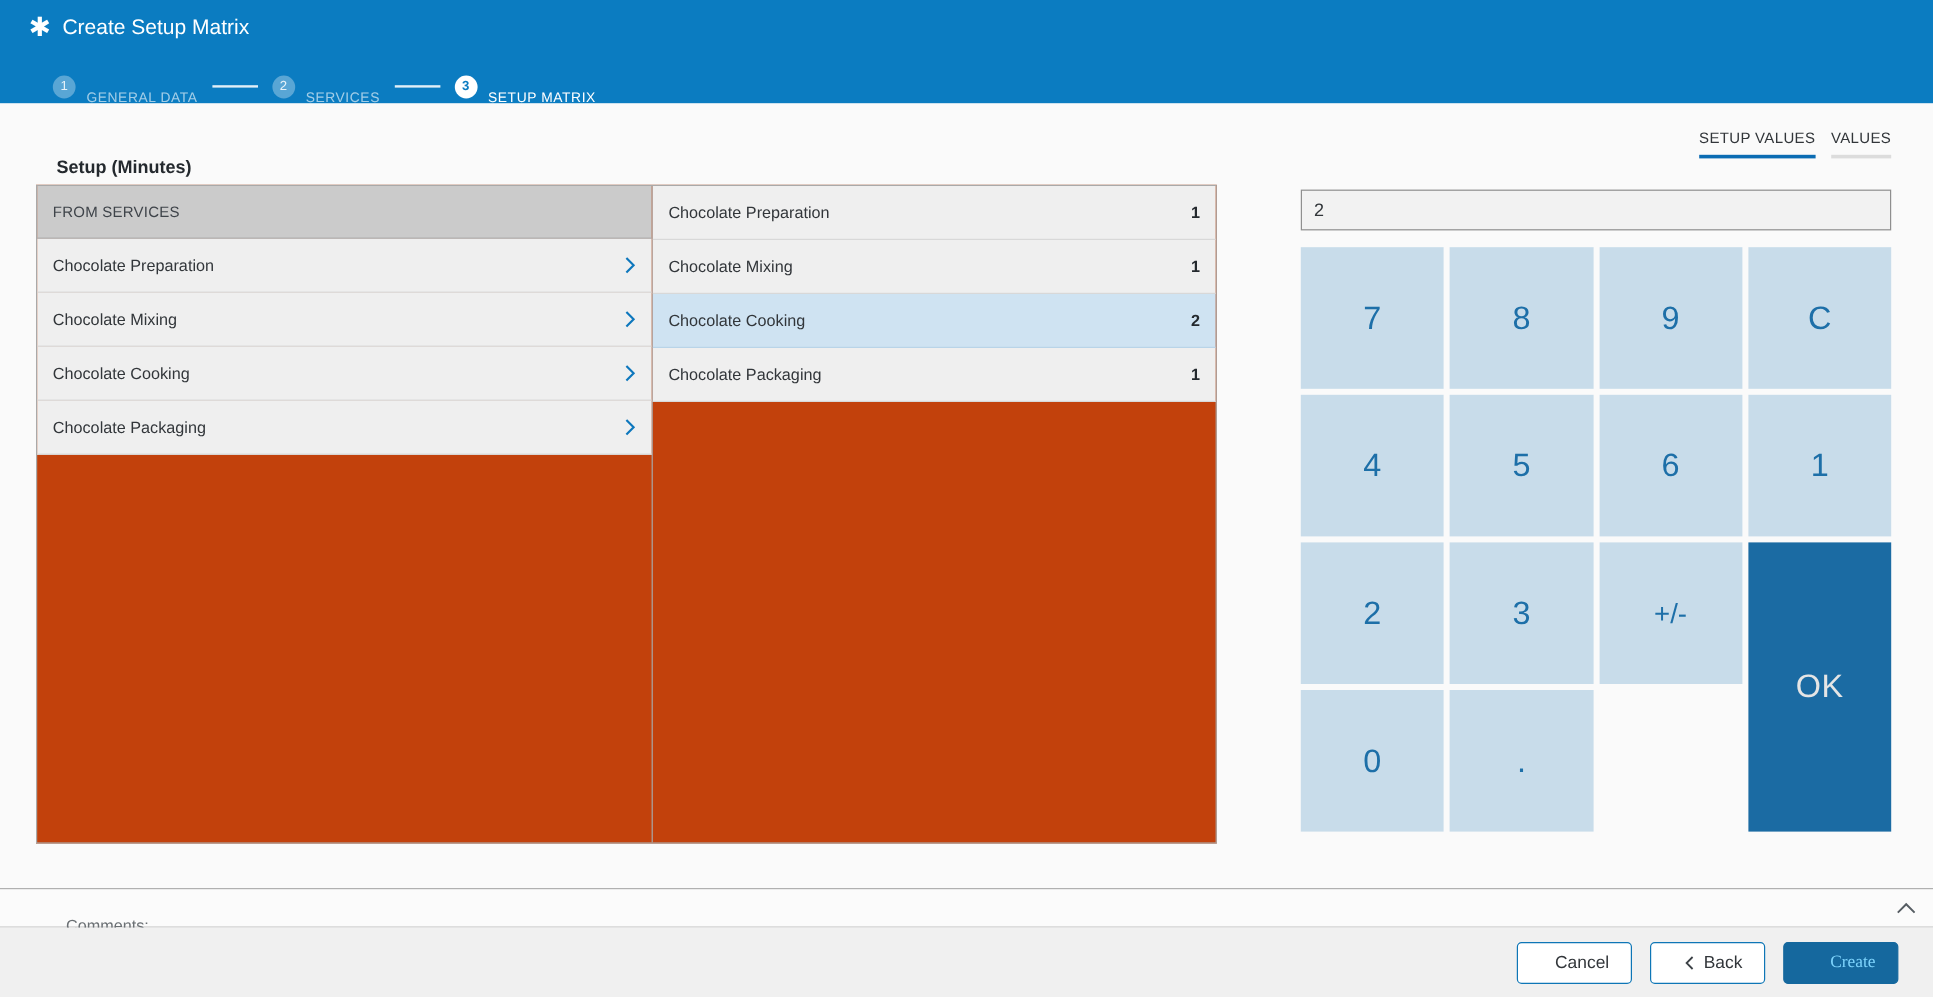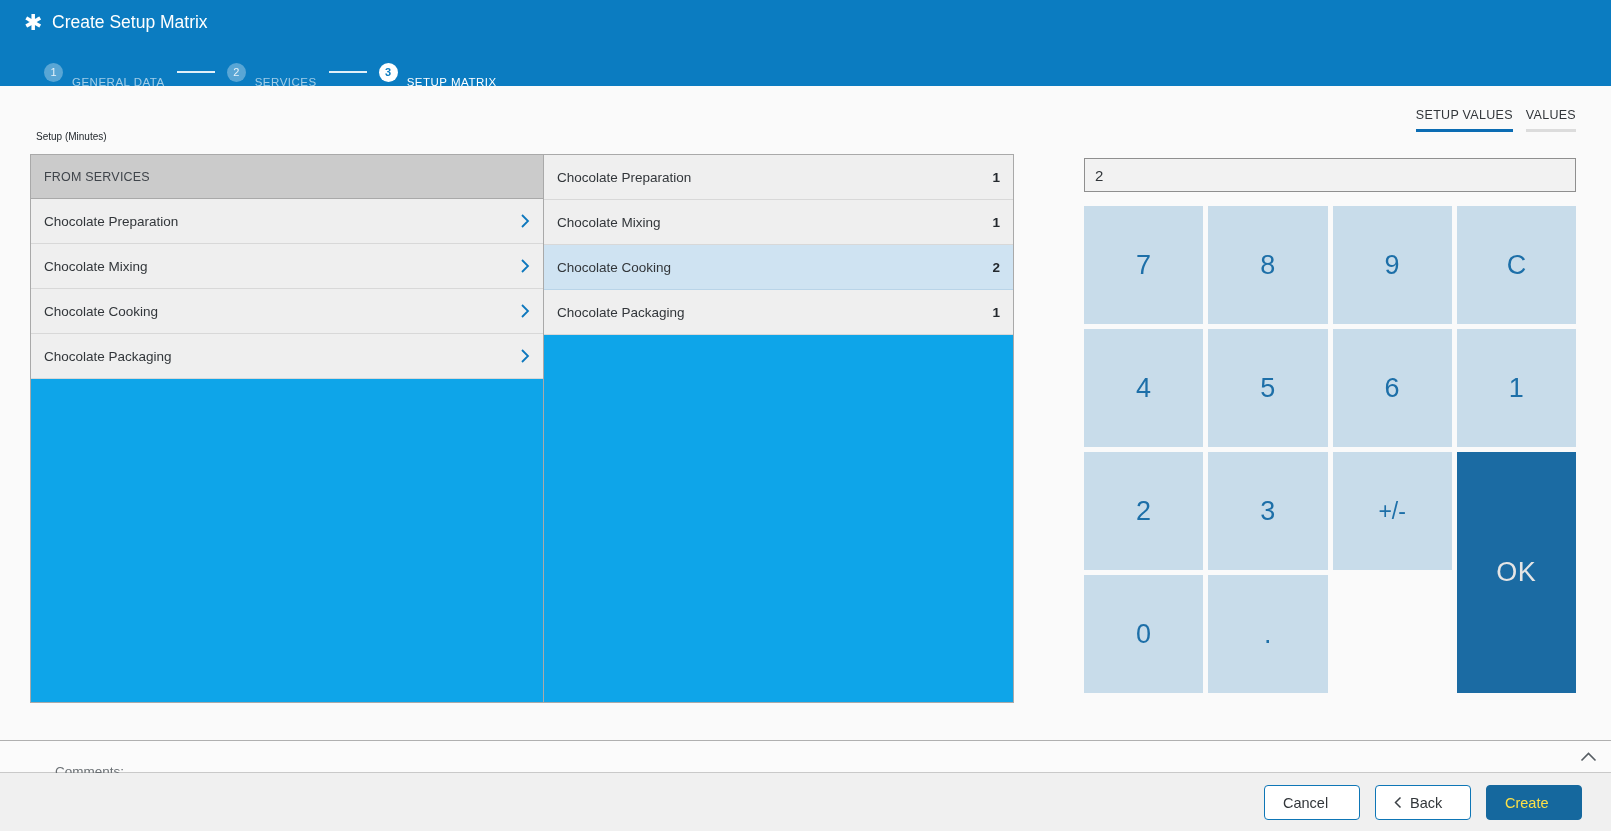--- a/index.html
+++ b/index.html
@@ -21,23 +21,23 @@
   .step.active .step-label { color:#fff;text-align:center; }
   .step-connector { width:38px; height:2px; background:rgba(255,255,255,.88); margin:0 12px; }
 
   
   .tabs { position:absolute; top:108px; right:35px; display:flex; gap:13px; }
   .tab { font-size:12.5px; color:#32363a; letter-spacing:.3px; padding-bottom:7px;
          border-bottom:3px solid #dcdcdc; cursor:pointer;text-align:center; }
   .tab.active { border-bottom-color:#0b6cb3; }
 
   
-  .section-label { position:absolute; left:36px; top:131px; font-size:10px; color:#24292e; }
+  .section-label { position:absolute; left:47px; top:131px; font-size:15px; color:#24292e;font-weight:bold; }
   .matrix { position:absolute; left:30px; top:154px; width:984px; height:549px;
-            border:1px solid #a9a9a9; background:#0ea5e9; display:flex; }
+            border:1px solid #a9a9a9; background:#c2410c; display:flex; }
   .col { display:flex; flex-direction:column; }
   .col-from { width:513px; border-right:1px solid #a9a9a9; }
   .col-to { flex:1; }
   .col-header { height:44px; flex:0 0 auto; background:#cbcbcb; border-bottom:1px solid #a9a9a9;
                 display:flex; align-items:center; padding:0 13px; font-size:12.5px; color:#3f444a;
                 letter-spacing:.2px; }
   .svc-row { height:45px; flex:0 0 auto; display:flex; align-items:center; justify-content:space-between;
              padding:0 13px; background:#efefef; border-bottom:1px solid #d8d8d8; font-size:13.5px;
              color:#32363a; cursor:pointer; }
   .svc-row.selected { background:#cfe3f2; border-bottom-color:#b9d4e8; }
@@ -58,24 +58,24 @@
   
   .comments-bar { position:absolute; left:0; top:740px; width:100%; height:33px; background:#fbfbfb;
                   border-top:1px solid #b0b0b0; border-bottom:1px solid #c9c9c9; }
   .comments-label { position:absolute; left:55px; top:8px; font-size:13.5px; color:#6a6f73;margin-top:15px; }
   .collapse-btn { position:absolute; right:14px; top:9px; cursor:pointer; background:none; border:none; }
 
   
   .footer { position:absolute; left:0; top:773px; width:100%; height:58px; background:#f0f0f0; }
   .footer-buttons { position:absolute; right:29px; top:12px; display:flex; gap:15px; }
   .btn { height:35px; min-width:96px; border-radius:4px; font-size:14.5px; display:flex;
-         align-items:center; justify-content:flex-start; padding:0 18px; cursor:pointer;
+         align-items:center; justify-content:flex-end; padding:0 18px; cursor:pointer;
          font-family:inherit; }
   .btn-outline { background:#fff; border:1px solid #0e76b6; color:#32363a; }
-  .btn-primary { background:#15689e; border:1px solid #15689e; color:#fde047; }
+  .btn-primary { background:#15689e; border:1px solid #15689e; color:#7dd3fc;font-family:Liberation Serif, serif; }
   .back-chev { margin-right:8px; display:block; }
 </style>
 </head>
 <body>
 
 <div class="page">
 
   <div class="app-header">
     <span class="app-icon">✱</span>
     <span class="app-title">Create Setup Matrix</span>

